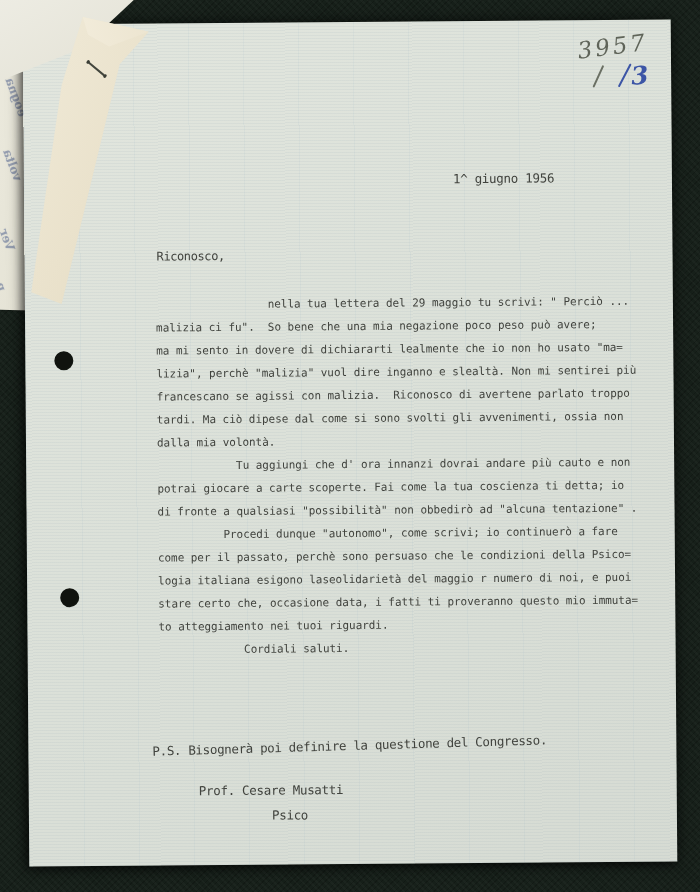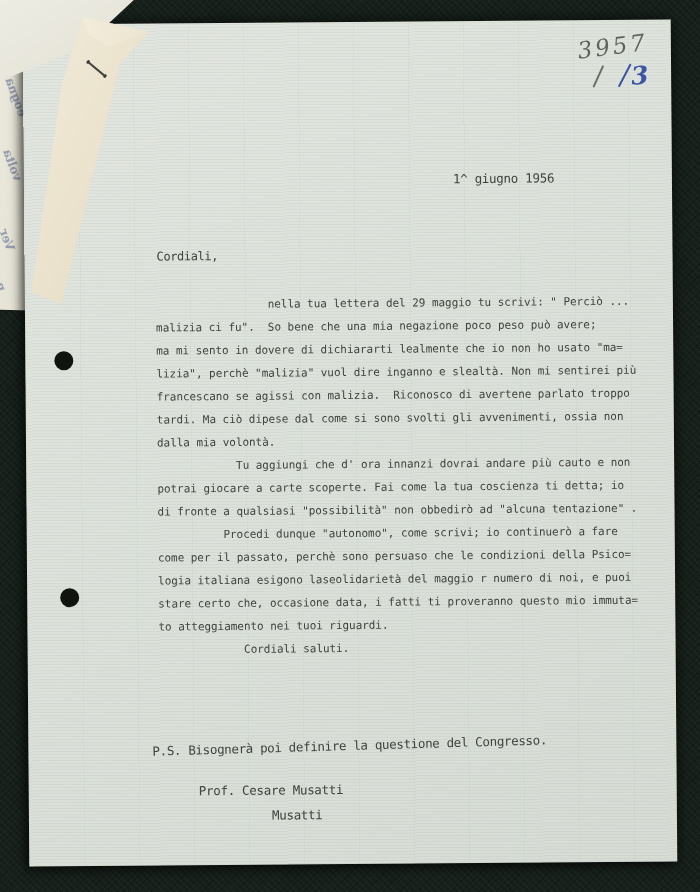--- a/index.html
+++ b/index.html
@@ -100,21 +100,21 @@
 
     <div class="pencil-mark">
       <span>3957</span><span class="pencil-slash"></span>
     </div>
     <div class="blue-mark">
       <span class="blue-slash"></span><span>3</span>
     </div>
 
     <div class="type date-line">1^ giugno 1956</div>
 
-    <div class="type salutation">Cordiali,</div>
+    <div class="type salutation">Riconosco,</div>
 
     <div class="body-block">
       <div class="type">                 nella tua lettera del 29 maggio tu scrivi: " Perciò ...
 malizia ci fu".  So bene che una mia negazione poco peso può avere;
 ma mi sento in dovere di dichiararti lealmente che io non ho usato "ma=
 lizia", perchè "malizia" vuol dire inganno e slealtà. Non mi sentirei più
 francescano se agissi con malizia.  Riconosco di avertene parlato troppo
 tardi. Ma ciò dipese dal come si sono svolti gli avvenimenti, ossia non
 dalla mia volontà.</div>
       <div class="type">            Tu aggiungi che d' ora innanzi dovrai andare più cauto e non
@@ -124,21 +124,21 @@
 come per il passato, perchè sono persuaso che le condizioni della Psico=
 logia italiana esigono laseolidarietà del maggio r numero di noi, e puoi
 stare certo che, occasione data, i fatti ti proveranno questo mio immuta=
 to atteggiamento nei tuoi riguardi.</div>
       <div class="type closing-line">             Cordiali saluti.</div>
     </div>
 
     <div class="type postscript">P.S. Bisognerà poi definire la questione del Congresso.</div>
 
     <div class="type sig-name">Prof. Cesare Musatti</div>
-    <div class="type sig-city">Musatti</div>
+    <div class="type sig-city">Psico</div>
 
     <div class="hole h1"></div>
     <div class="hole h2"></div>
   </div>
 
   <div class="white-corner"></div>
   <div class="cream-wedge"></div>
   <div class="wedge-fold"></div>
   <div class="staple"></div>
 

